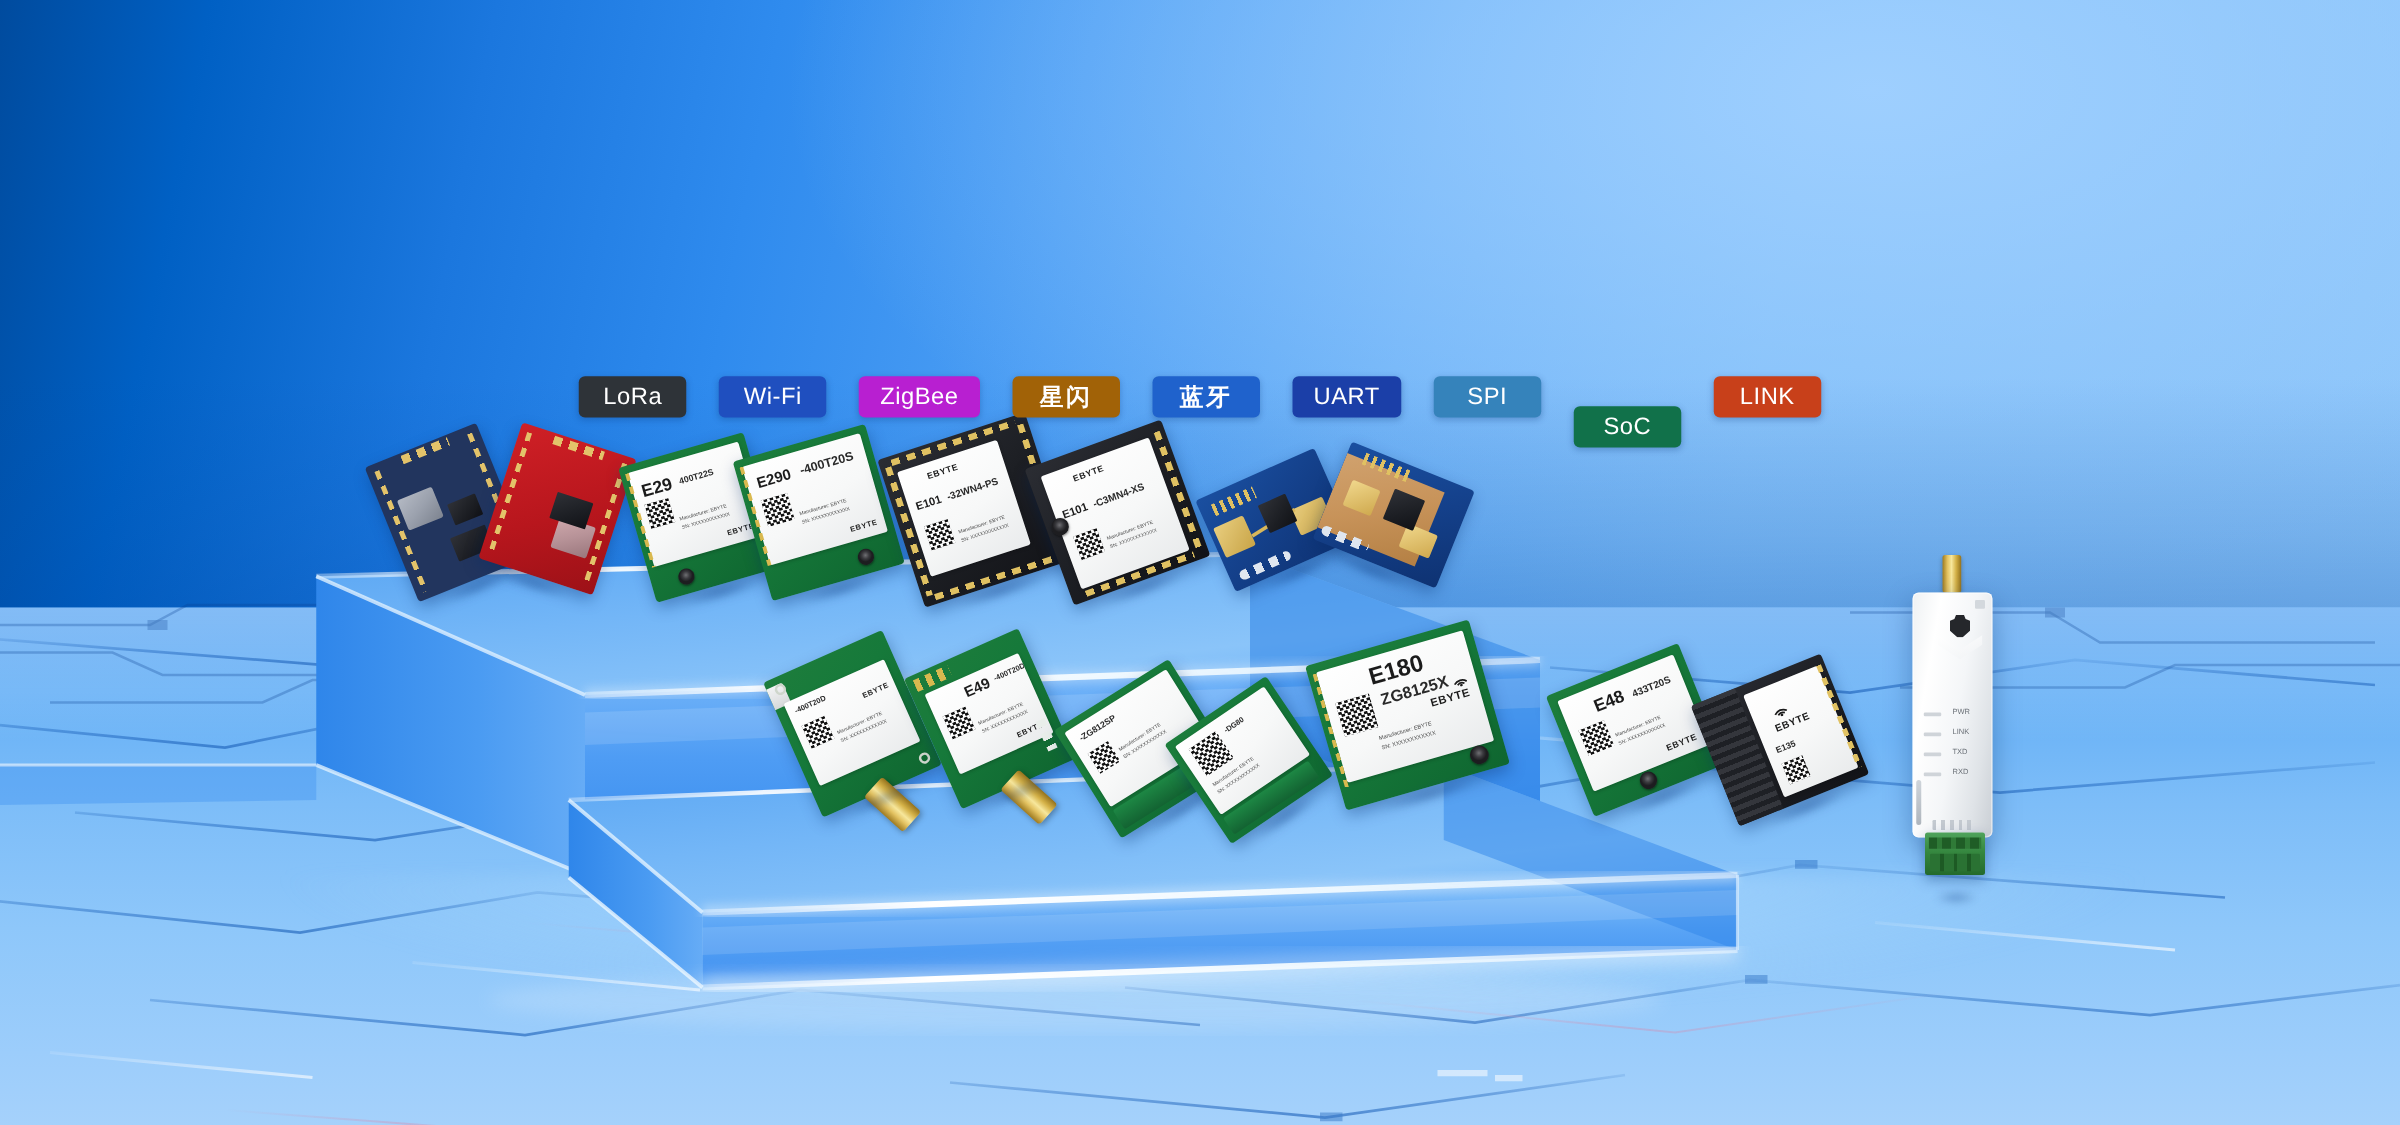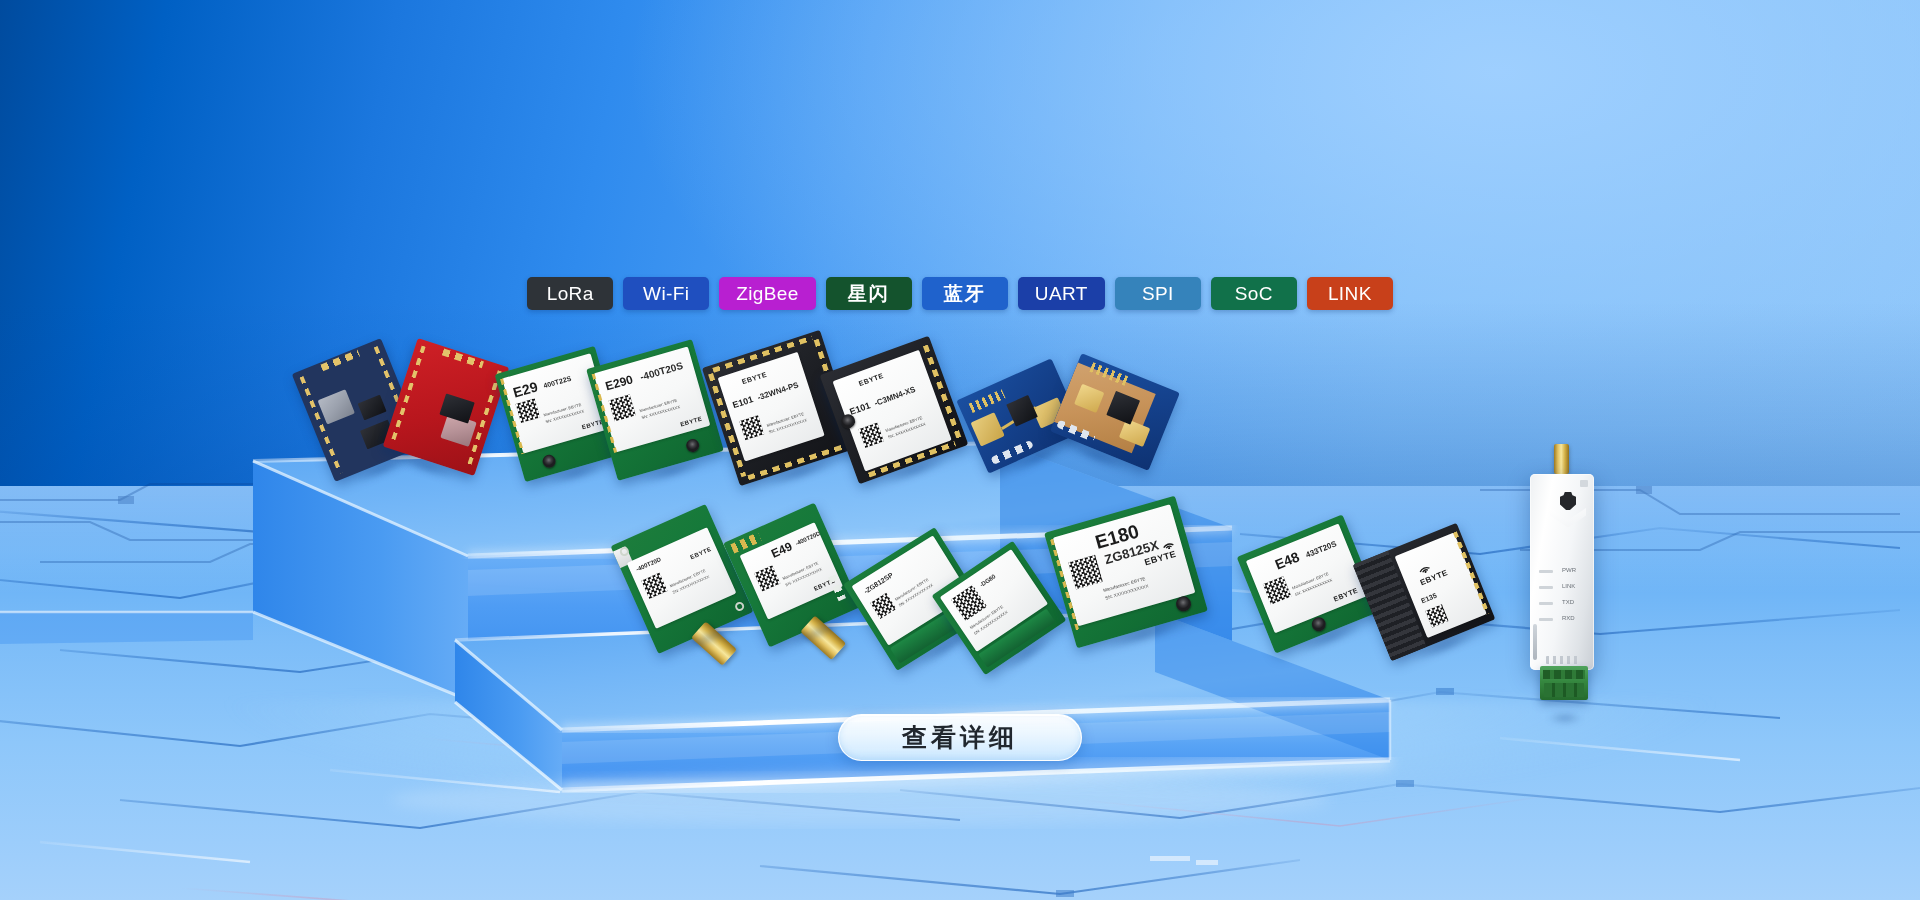--- a/index.html
+++ b/index.html
@@ -97,21 +97,21 @@
       3px 3px 0 #2f8fe8,
       5px 5px 0 rgba(25,110,205,.85),
       7px 8px 14px rgba(10,60,140,.42),
       0 0 26px rgba(255,255,255,.55);
   }
 
   
   .tag-row {
     position:absolute; left:0; top:277px; width:1920px;
     display:flex; justify-content:center; align-items:center;
-    gap:10px; z-index:41;
+    gap:26px; z-index:41;
   }
   .tag {
     height:33px;
     min-width:86px;
     padding:0 17px;
     border-radius:5px;
     display:flex; align-items:center; justify-content:center;
     color:#ffffff;
     font-size:19px;
     font-weight:500;
@@ -698,37 +698,34 @@
   <div class="tag-row">
     <div class="tag" style="background:#2e3338;">
         <span>LoRa</span>
       </div>
     <div class="tag" style="background:#1f4fbf;">
         <span>Wi-Fi</span>
       </div>
     <div class="tag" style="background:#b81fd1;">
         <span>ZigBee</span>
       </div>
-    <div class="tag cjk" style="background:#14532d;">
+    <div class="tag cjk" style="background:#a16207;">
         <span>星闪</span>
       </div>
     <div class="tag cjk" style="background:#1f62cc;">
         <span>蓝牙</span>
       </div>
     <div class="tag" style="background:#1b3fa8;">
         <span>UART</span>
       </div>
     <div class="tag" style="background:#3583bb;">
         <span>SPI</span>
       </div>
-    <div class="tag" style="background:#11714a;">
+    <div class="tag" style="background:#11714a;margin-top:48px;">
         <span>SoC</span>
       </div>
     <div class="tag" style="background:#c8401a;">
         <span>LINK</span>
       </div>
   </div>
 
-  <div class="cta">
-    <span class="cta-label">查看详细</span>
-  </div>
 
 </div>
 
 </body></html>

